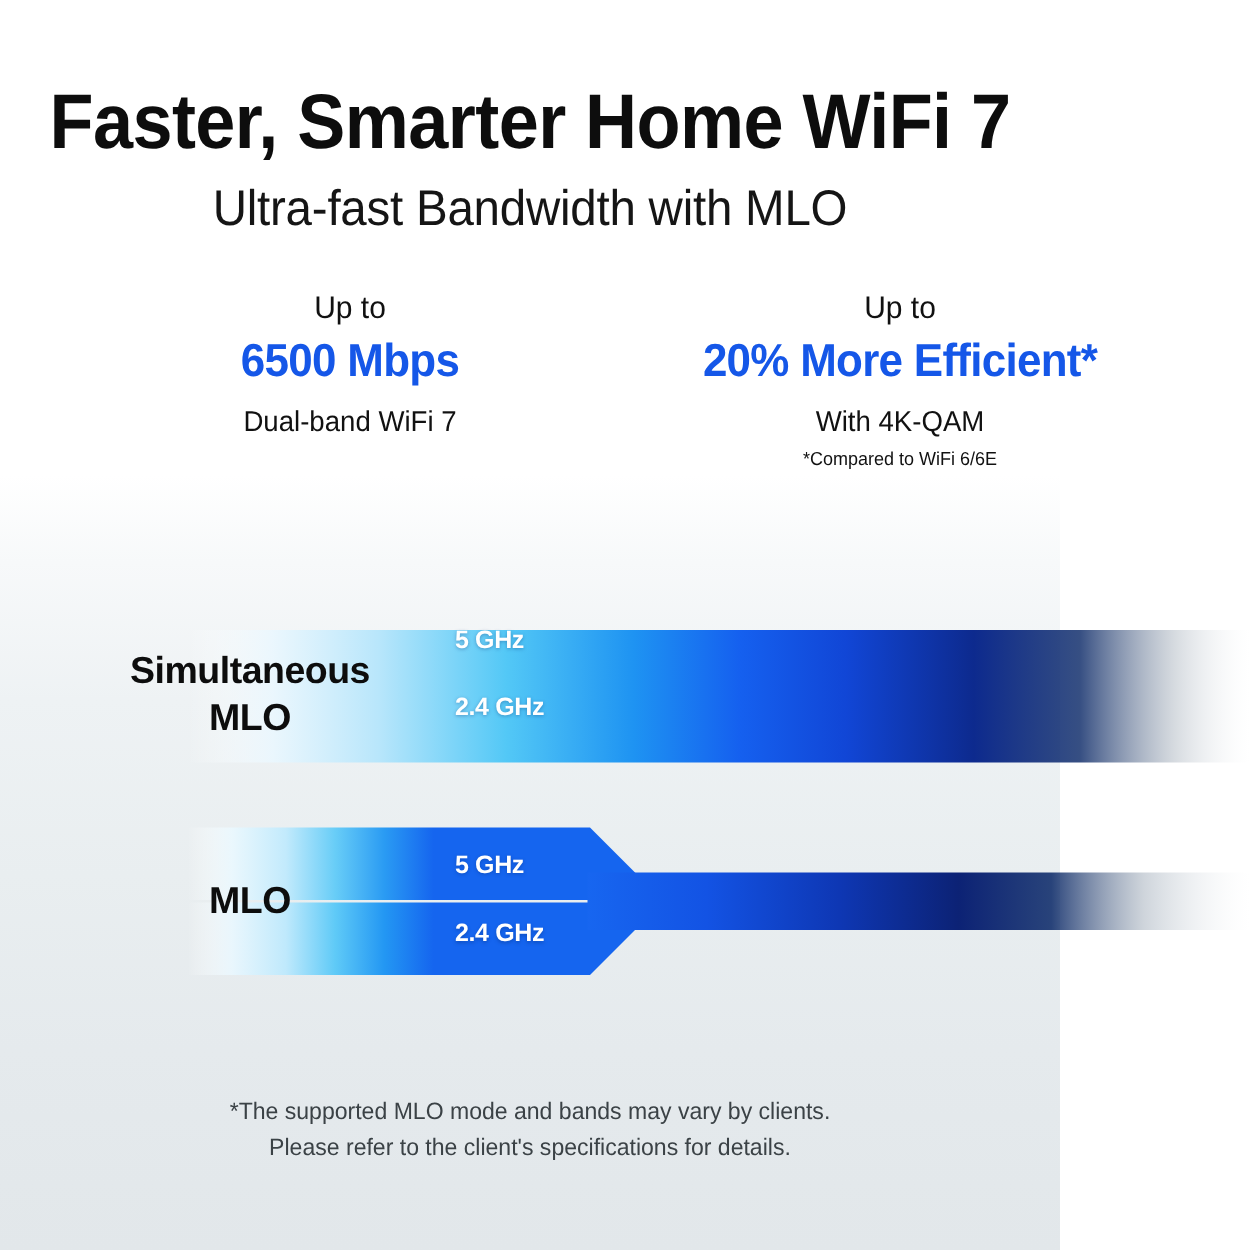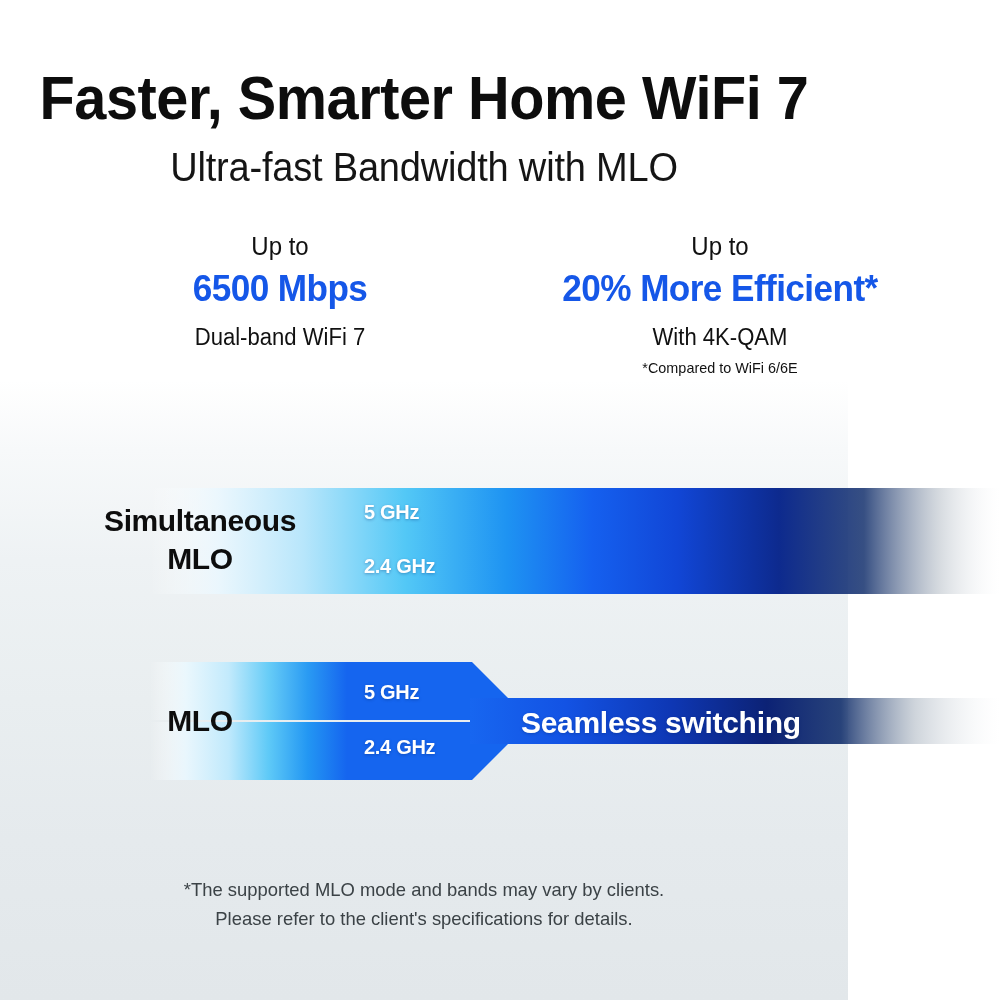--- a/index.html
+++ b/index.html
@@ -50,21 +50,21 @@
     margin-top:10px;transform:scaleX(0.96);transform-origin:center;
   }
   .stat-note{
     font-size:15px;line-height:20px;color:#111;font-weight:400;
     margin-top:6px;transform:scaleX(0.96);transform-origin:center;
   }
   .spacer{visibility:hidden;}
 
   
   .band{position:absolute;left:0;width:1000px;}
-  #band-sim{top:470px;height:140px;}
+  #band-sim{top:486px;height:140px;}
   #band-alt{top:648px;height:146px;}
 
   .band-label{
     position:absolute;left:60px;width:280px;top:50%;
     transform:translateY(-50%);
     text-align:center;z-index:6;
     font-size:30px;line-height:38px;font-weight:700;color:#0d0d0d;
     letter-spacing:-0.4px;
     pointer-events:none;
   }
@@ -194,20 +194,19 @@
       <rect x="470" y="50" width="530" height="46" fill="url(#gradAltMid)"></rect>
     </svg>
 
     <div class="band-label">
       <span>MLO</span>
     </div>
   </div>
 
   <div class="bar-text freq" id="alt-5ghz">5 GHz</div>
   <div class="bar-text freq" id="alt-24ghz">2.4 GHz</div>
-  <div class="bar-text outcome" id="alt-seam">Seamless switching</div>
 
   <div id="footnote">
     <div>*The supported MLO mode and bands may vary by clients.</div>
     <div>Please refer to the client's specifications for details.</div>
   </div>
 
 </div>
 
 </body></html>

